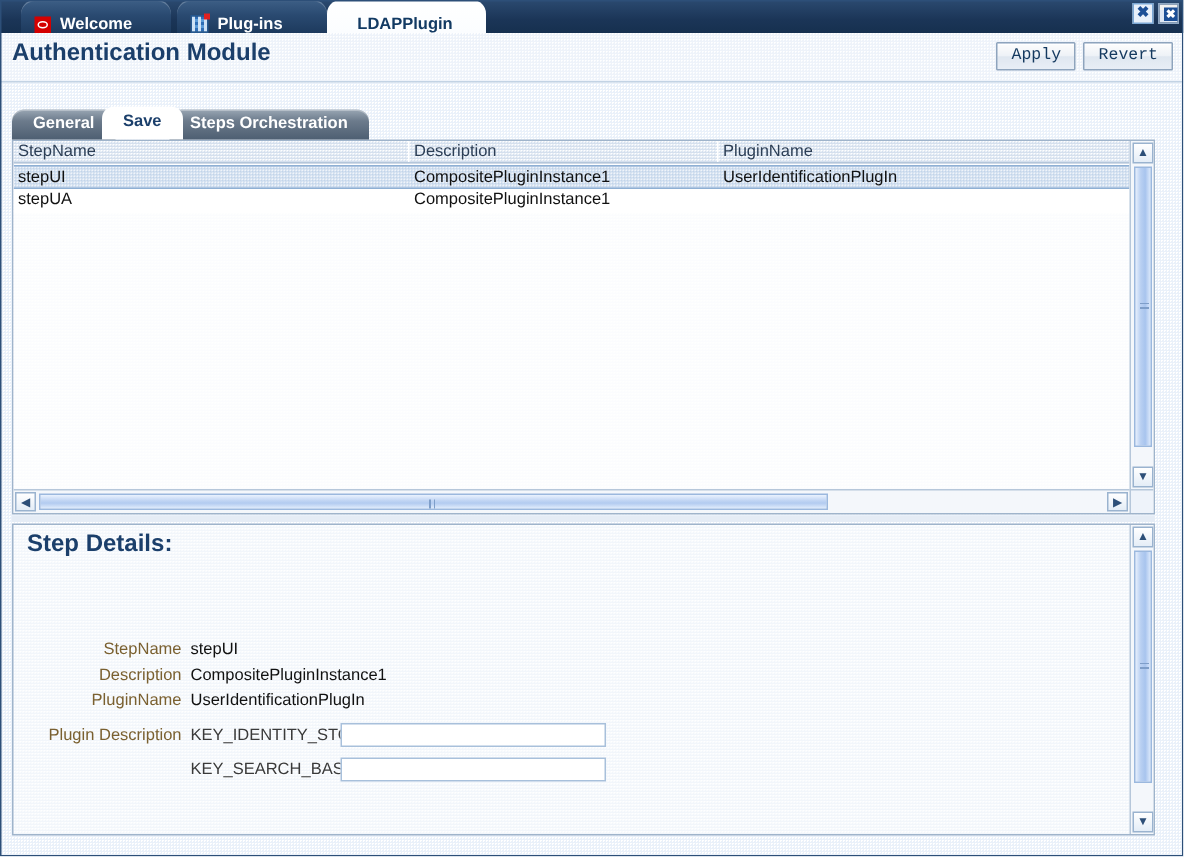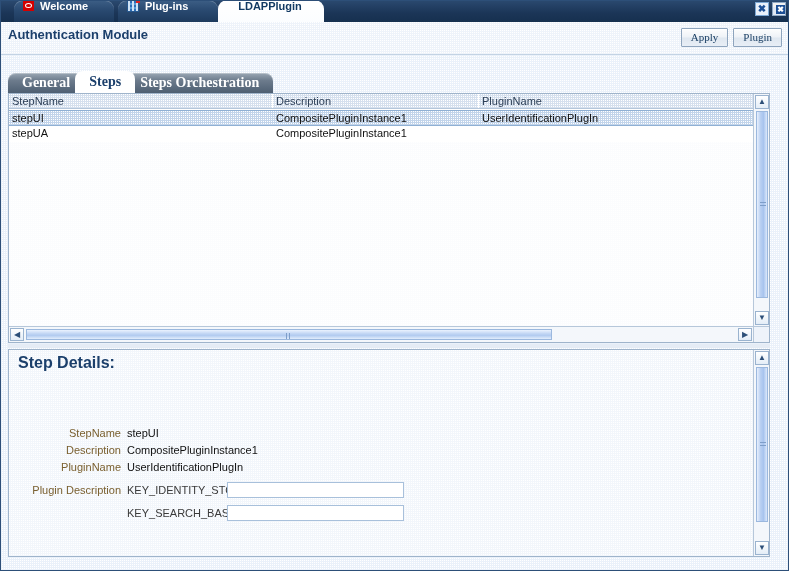--- a/index.html
+++ b/index.html
@@ -41,21 +41,21 @@
     width: 789px; height: 22px;
     background: #1e3a5f;
     background-image: linear-gradient(to bottom, #2b4a70 0%, #1b3557 60%, #16304f 100%);
     overflow: hidden;
   }
   .doc-tab {
     position: absolute;
     top: 0;
     height: 22px;
     display: flex;
-    align-items: flex-start;
+    align-items: flex-end;
     padding: 0 11px 0 9px;
     box-sizing: border-box;
     font-size: 11px;
     font-weight: bold;
     color: #ffffff;
     white-space: nowrap;
     border-radius: 9px 9px 0 0;
     background-image: linear-gradient(to bottom, #3d5f86 0%, #2a4a71 45%, #1d3a5d 100%);
     box-shadow: inset 0 1px 0 rgba(255,255,255,0.22);
   }
@@ -148,37 +148,37 @@
   .page-header {
     position: absolute;
     left: 0; top: 22px;
     width: 789px; height: 33px;
     box-sizing: border-box;
     border-bottom: 1px solid #c3d3e4;
   }
   .page-title {
     position: absolute;
     left: 8px; top: 5px;
-    font-size: 13px;
+    font-size: 16px;
     font-weight: bold;
     color: #1b3f6b;
     letter-spacing: 0px;
   }
   .hdr-buttons {
     position: absolute;
     right: 7px; top: 6px;
     display: flex;
     gap: 5px;
   }
   .btn {
     min-width: 46px;
     height: 19px;
     padding: 0 9px;
     box-sizing: border-box;
-    font-family: Liberation Serif, serif;
+    font-family: Liberation Mono, monospace;
     font-size: 11px;
     color: #14395f;
     background: linear-gradient(to bottom, #fdfdfd 0%, #eef2f7 48%, #dfe7f0 52%, #e8eef6 100%);
     border: 1px solid #8ea4bd;
     border-radius: 1px;
     line-height: 17px;
     text-align: left;
     cursor: default;
     box-shadow: inset 0 1px 0 #ffffff;
   }
@@ -189,31 +189,30 @@
     left: 8px; top: 71px;
     height: 22px;
     display: flex;
     align-items: flex-end;
     z-index: 6;
   }
   .itab {
     height: 20px;
     padding: 0 14px;
     box-sizing: border-box;
-    font-size: 14px;
+    font-size: 11px;
     font-weight: bold;
     color: #ffffff;
     line-height: 19px;
     white-space: nowrap;
     border-radius: 8px 8px 0 0;
     background-image: linear-gradient(to bottom, #9aa7b4 0%, #6c7b8c 38%, #4e5f72 100%);
     box-shadow: inset 0 1px 0 rgba(255,255,255,0.3);
     margin-right: -9px;
     position: relative;
-    font-family: Liberation Serif, serif;
   }
   .itab.active {
     background: #ffffff;
     background-image: linear-gradient(to bottom, #ffffff 0%, #ffffff 100%);
     color: #1b3f6b;
     height: 22px;
     line-height: 21px;
     z-index: 4;
     box-shadow: none;
   }
@@ -497,30 +496,30 @@
       <span class="winbtn detach">
         <span class="x">✖</span>
       </span>
     </div>
   </div>
 
   <div class="page-header dotted">
     <div class="page-title">Authentication Module</div>
     <div class="hdr-buttons">
       <div class="btn">Apply</div>
-      <div class="btn">Plugin</div>
+      <div class="btn">Revert</div>
     </div>
   </div>
 
   <div class="inner-tabs">
     <div class="itab">
       <span>General</span>
     </div>
     <div class="itab active">
-      <span>Steps</span>
+      <span>Save</span>
     </div>
     <div class="itab">
       <span>Steps Orchestration</span>
     </div>
   </div>
 
   <div class="table-panel">
 
     <div class="thead">
       <div class="th c1">StepName</div>

